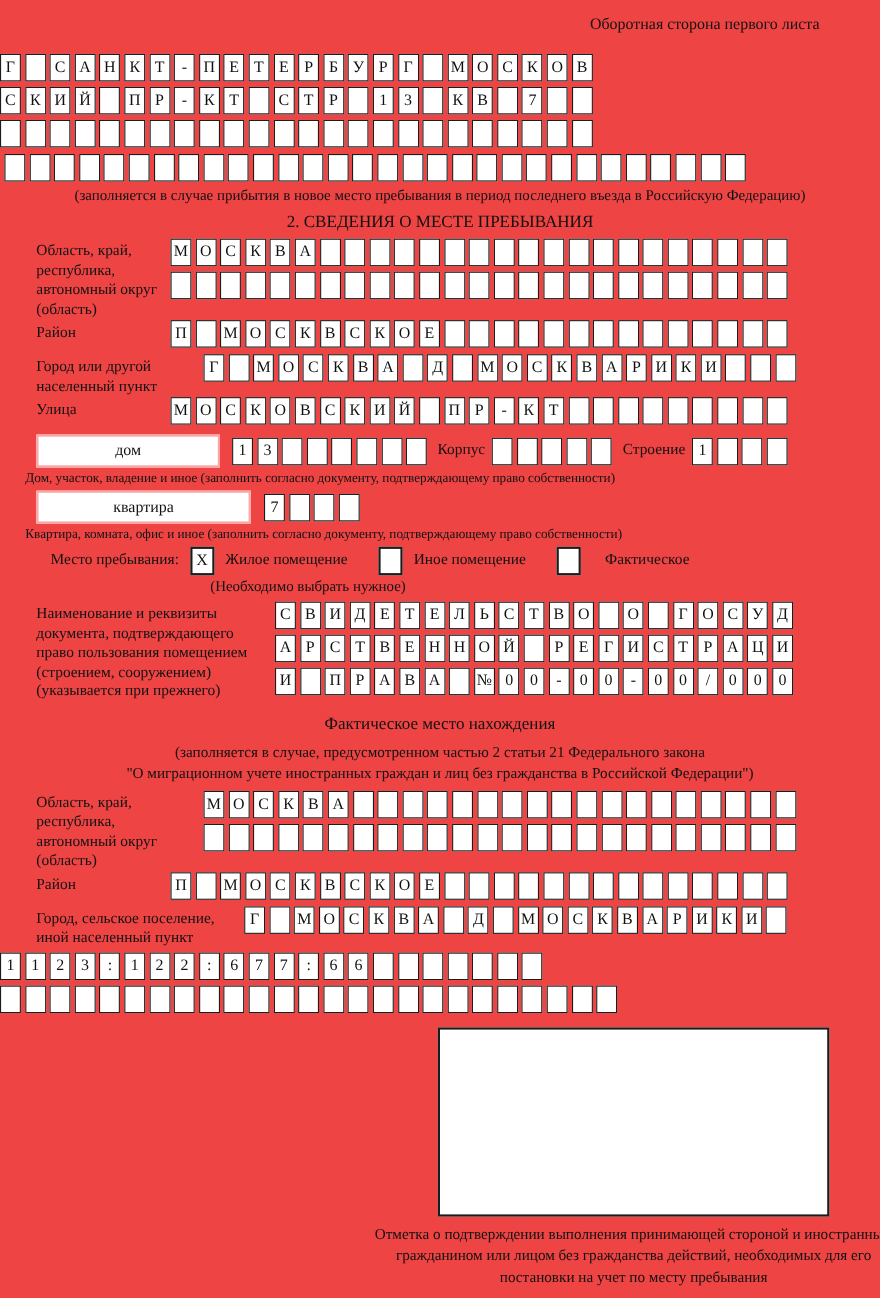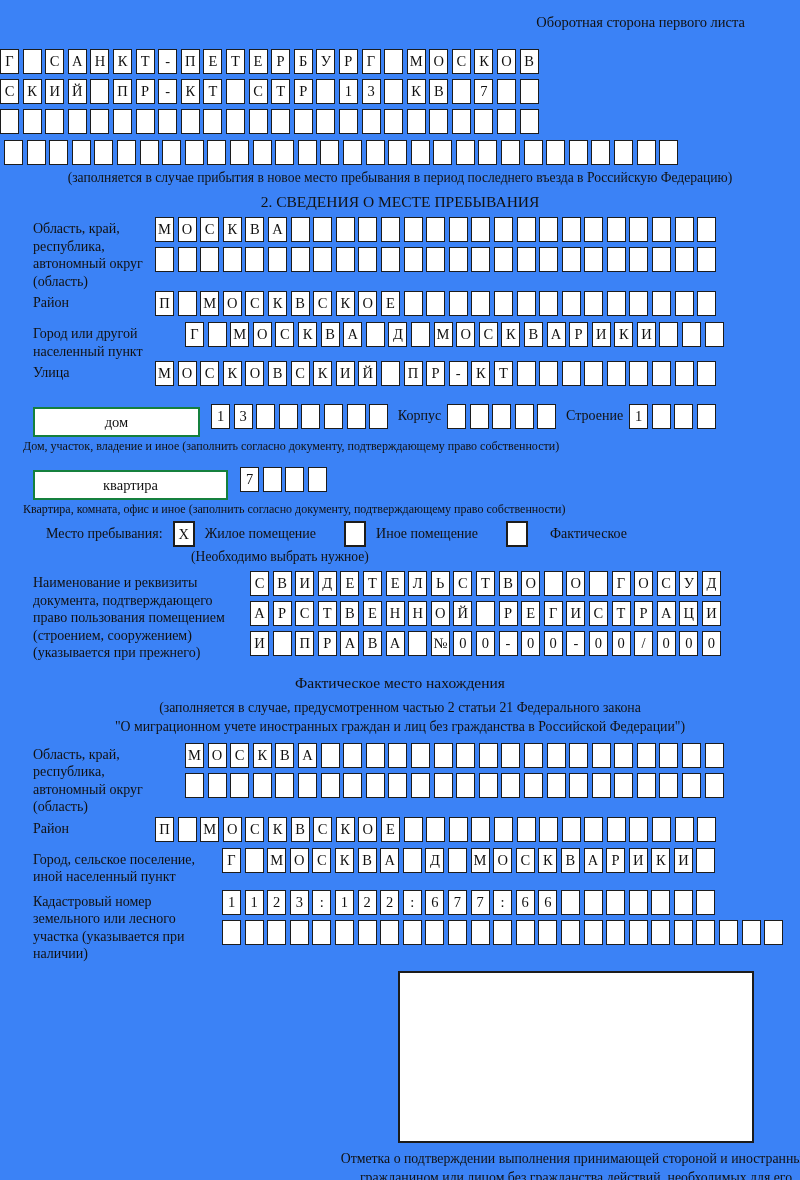--- a/index.html
+++ b/index.html
@@ -1,18 +1,18 @@
 <!DOCTYPE html>
 <html><head>
 <meta charset="utf-8">
 <style>
   html,body{margin:0;padding:0;background:#ffffff;}
   .page{
     width:800px;height:1180px;box-sizing:border-box;
-    padding-top:14px;margin:0 auto;background:#3b82f6;color:#111;
+    padding-top:14px;margin:0 auto;background:#ef4444;color:#111;
     font-family:"Liberation Serif","DejaVu Serif",serif;
     font-size:14px;overflow:hidden;
   }
   .hdr-note{text-align:right;padding-right:55px;font-size:14.5px;}
   .field{display:flex;align-items:flex-start;margin-bottom:1px;}
   .lbl{box-sizing:border-box;padding:3px 8px 0 33px;font-size:14px;line-height:17.5px;flex:0 0 auto;}
   .w175{width:175px}.w155{width:155px}.w185{width:185px}
   .w250{width:250px}.w222{width:222px}
   .boxes{white-space:nowrap;}
   .boxrow{white-space:nowrap;height:27px;margin-bottom:3px;}
@@ -20,23 +20,23 @@
     display:inline-block;width:17px;height:23px;border:1.8px solid #1c1c1c;
     margin-right:3.6px;text-align:center;font-size:14.5px;line-height:23px;
     vertical-align:top;background:#fff;
   }
   .fullrow{padding-left:4px;margin-top:1px;}
   .cap-center{text-align:center;font-size:13.6px;margin:3px 0 4px;}
   .cap-left{padding-left:23px;font-size:12px;margin:2px 0 4px;}
   .h-bold{text-align:center;font-weight:normal;font-size:15.5px;margin:7px 0 6px;}
   .inline-row{display:flex;align-items:center;padding-left:46px;margin:3px 0 2px;}
   .wbox{
-    box-sizing:border-box;border:2px solid #15803d;height:30px;
+    box-sizing:border-box;border:2px solid #fca5a5;height:30px;
     display:inline-flex;align-items:center;justify-content:center;
-    font-size:14.5px;background:#fff;margin-top:12px;
+    font-size:14.5px;background:#fff;
   }
   .wbox.dom{width:167px;margin-right:11px;}
   .wbox.kv{width:195px;margin-right:12px;}
   .small-lbl{margin:0 6px;font-size:14px;}
   .chk{
     display:inline-block;box-sizing:border-box;width:22px;height:26px;border:2px solid #1c1c1c;
     text-align:center;line-height:22px;font-size:14.5px;vertical-align:middle;background:#fff;
   }
   .stay-lbl{margin-right:10px;}
   .opt-lbl{margin:0 10px;}
@@ -152,21 +152,20 @@
     <div class="lbl w155">Район</div>
     <div class="boxrow"><span class="cbox">П</span><span class="cbox">&nbsp;</span><span class="cbox">М</span><span class="cbox">О</span><span class="cbox">С</span><span class="cbox">К</span><span class="cbox">В</span><span class="cbox">С</span><span class="cbox">К</span><span class="cbox">О</span><span class="cbox">Е</span><span class="cbox">&nbsp;</span><span class="cbox">&nbsp;</span><span class="cbox">&nbsp;</span><span class="cbox">&nbsp;</span><span class="cbox">&nbsp;</span><span class="cbox">&nbsp;</span><span class="cbox">&nbsp;</span><span class="cbox">&nbsp;</span><span class="cbox">&nbsp;</span><span class="cbox">&nbsp;</span><span class="cbox">&nbsp;</span><span class="cbox">&nbsp;</span><span class="cbox">&nbsp;</span><span class="cbox">&nbsp;</span></div>
   </div>
 
   <div class="field">
     <div class="lbl w222" style="max-width:222px;">Город, сельское поселение, иной населенный пункт</div>
     <div class="boxrow"><span class="cbox">Г</span><span class="cbox">&nbsp;</span><span class="cbox">М</span><span class="cbox">О</span><span class="cbox">С</span><span class="cbox">К</span><span class="cbox">В</span><span class="cbox">А</span><span class="cbox">&nbsp;</span><span class="cbox">Д</span><span class="cbox">&nbsp;</span><span class="cbox">М</span><span class="cbox">О</span><span class="cbox">С</span><span class="cbox">К</span><span class="cbox">В</span><span class="cbox">А</span><span class="cbox">Р</span><span class="cbox">И</span><span class="cbox">К</span><span class="cbox">И</span><span class="cbox">&nbsp;</span></div>
   </div>
 
   <div class="field" style="margin-top:4px;">
-    <div class="lbl w222" style="max-width:222px;">Кадастровый номер земельного или лесного участка (указывается при наличии)</div>
     <div class="boxes">
       <div class="boxrow"><span class="cbox">1</span><span class="cbox">1</span><span class="cbox">2</span><span class="cbox">3</span><span class="cbox">:</span><span class="cbox">1</span><span class="cbox">2</span><span class="cbox">2</span><span class="cbox">:</span><span class="cbox">6</span><span class="cbox">7</span><span class="cbox">7</span><span class="cbox">:</span><span class="cbox">6</span><span class="cbox">6</span><span class="cbox">&nbsp;</span><span class="cbox">&nbsp;</span><span class="cbox">&nbsp;</span><span class="cbox">&nbsp;</span><span class="cbox">&nbsp;</span><span class="cbox">&nbsp;</span><span class="cbox">&nbsp;</span></div>
       <div class="boxrow"><span class="cbox">&nbsp;</span><span class="cbox">&nbsp;</span><span class="cbox">&nbsp;</span><span class="cbox">&nbsp;</span><span class="cbox">&nbsp;</span><span class="cbox">&nbsp;</span><span class="cbox">&nbsp;</span><span class="cbox">&nbsp;</span><span class="cbox">&nbsp;</span><span class="cbox">&nbsp;</span><span class="cbox">&nbsp;</span><span class="cbox">&nbsp;</span><span class="cbox">&nbsp;</span><span class="cbox">&nbsp;</span><span class="cbox">&nbsp;</span><span class="cbox">&nbsp;</span><span class="cbox">&nbsp;</span><span class="cbox">&nbsp;</span><span class="cbox">&nbsp;</span><span class="cbox">&nbsp;</span><span class="cbox">&nbsp;</span><span class="cbox">&nbsp;</span><span class="cbox">&nbsp;</span><span class="cbox">&nbsp;</span><span class="cbox">&nbsp;</span></div>
     </div>
   </div>
 
   <div class="stamp-box"></div>
   <div class="stamp-cap">Отметка о подтверждении выполнения принимающей стороной и иностранным гражданином или лицом без гражданства действий, необходимых для его постановки на учет по месту пребывания</div>
 
 </div>

